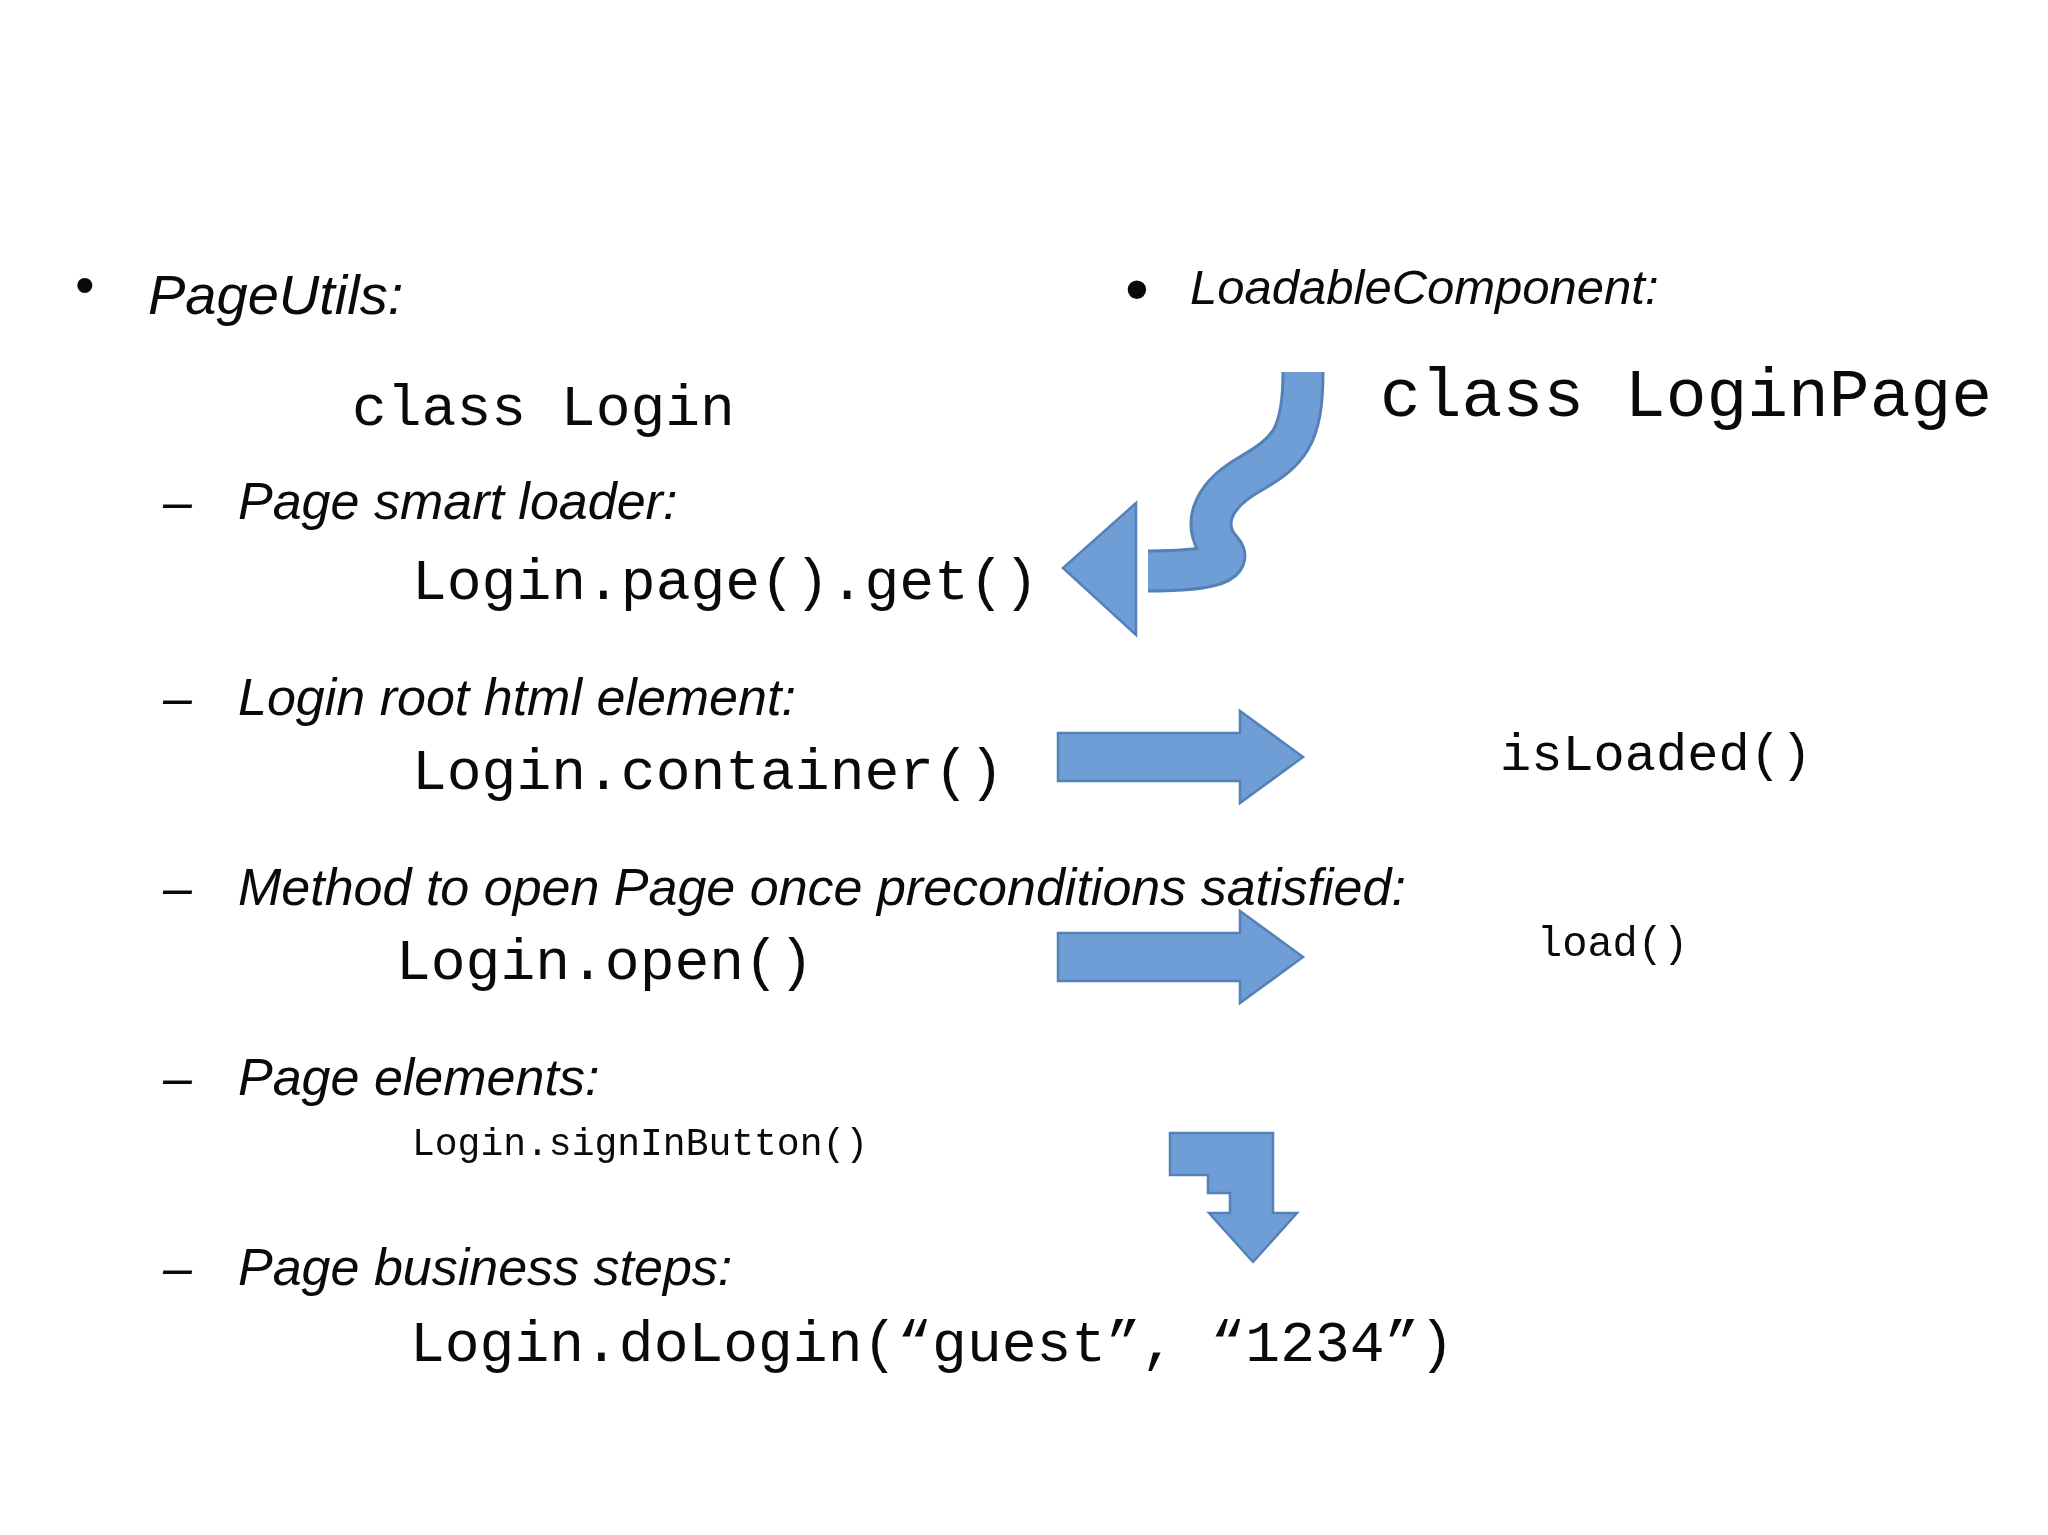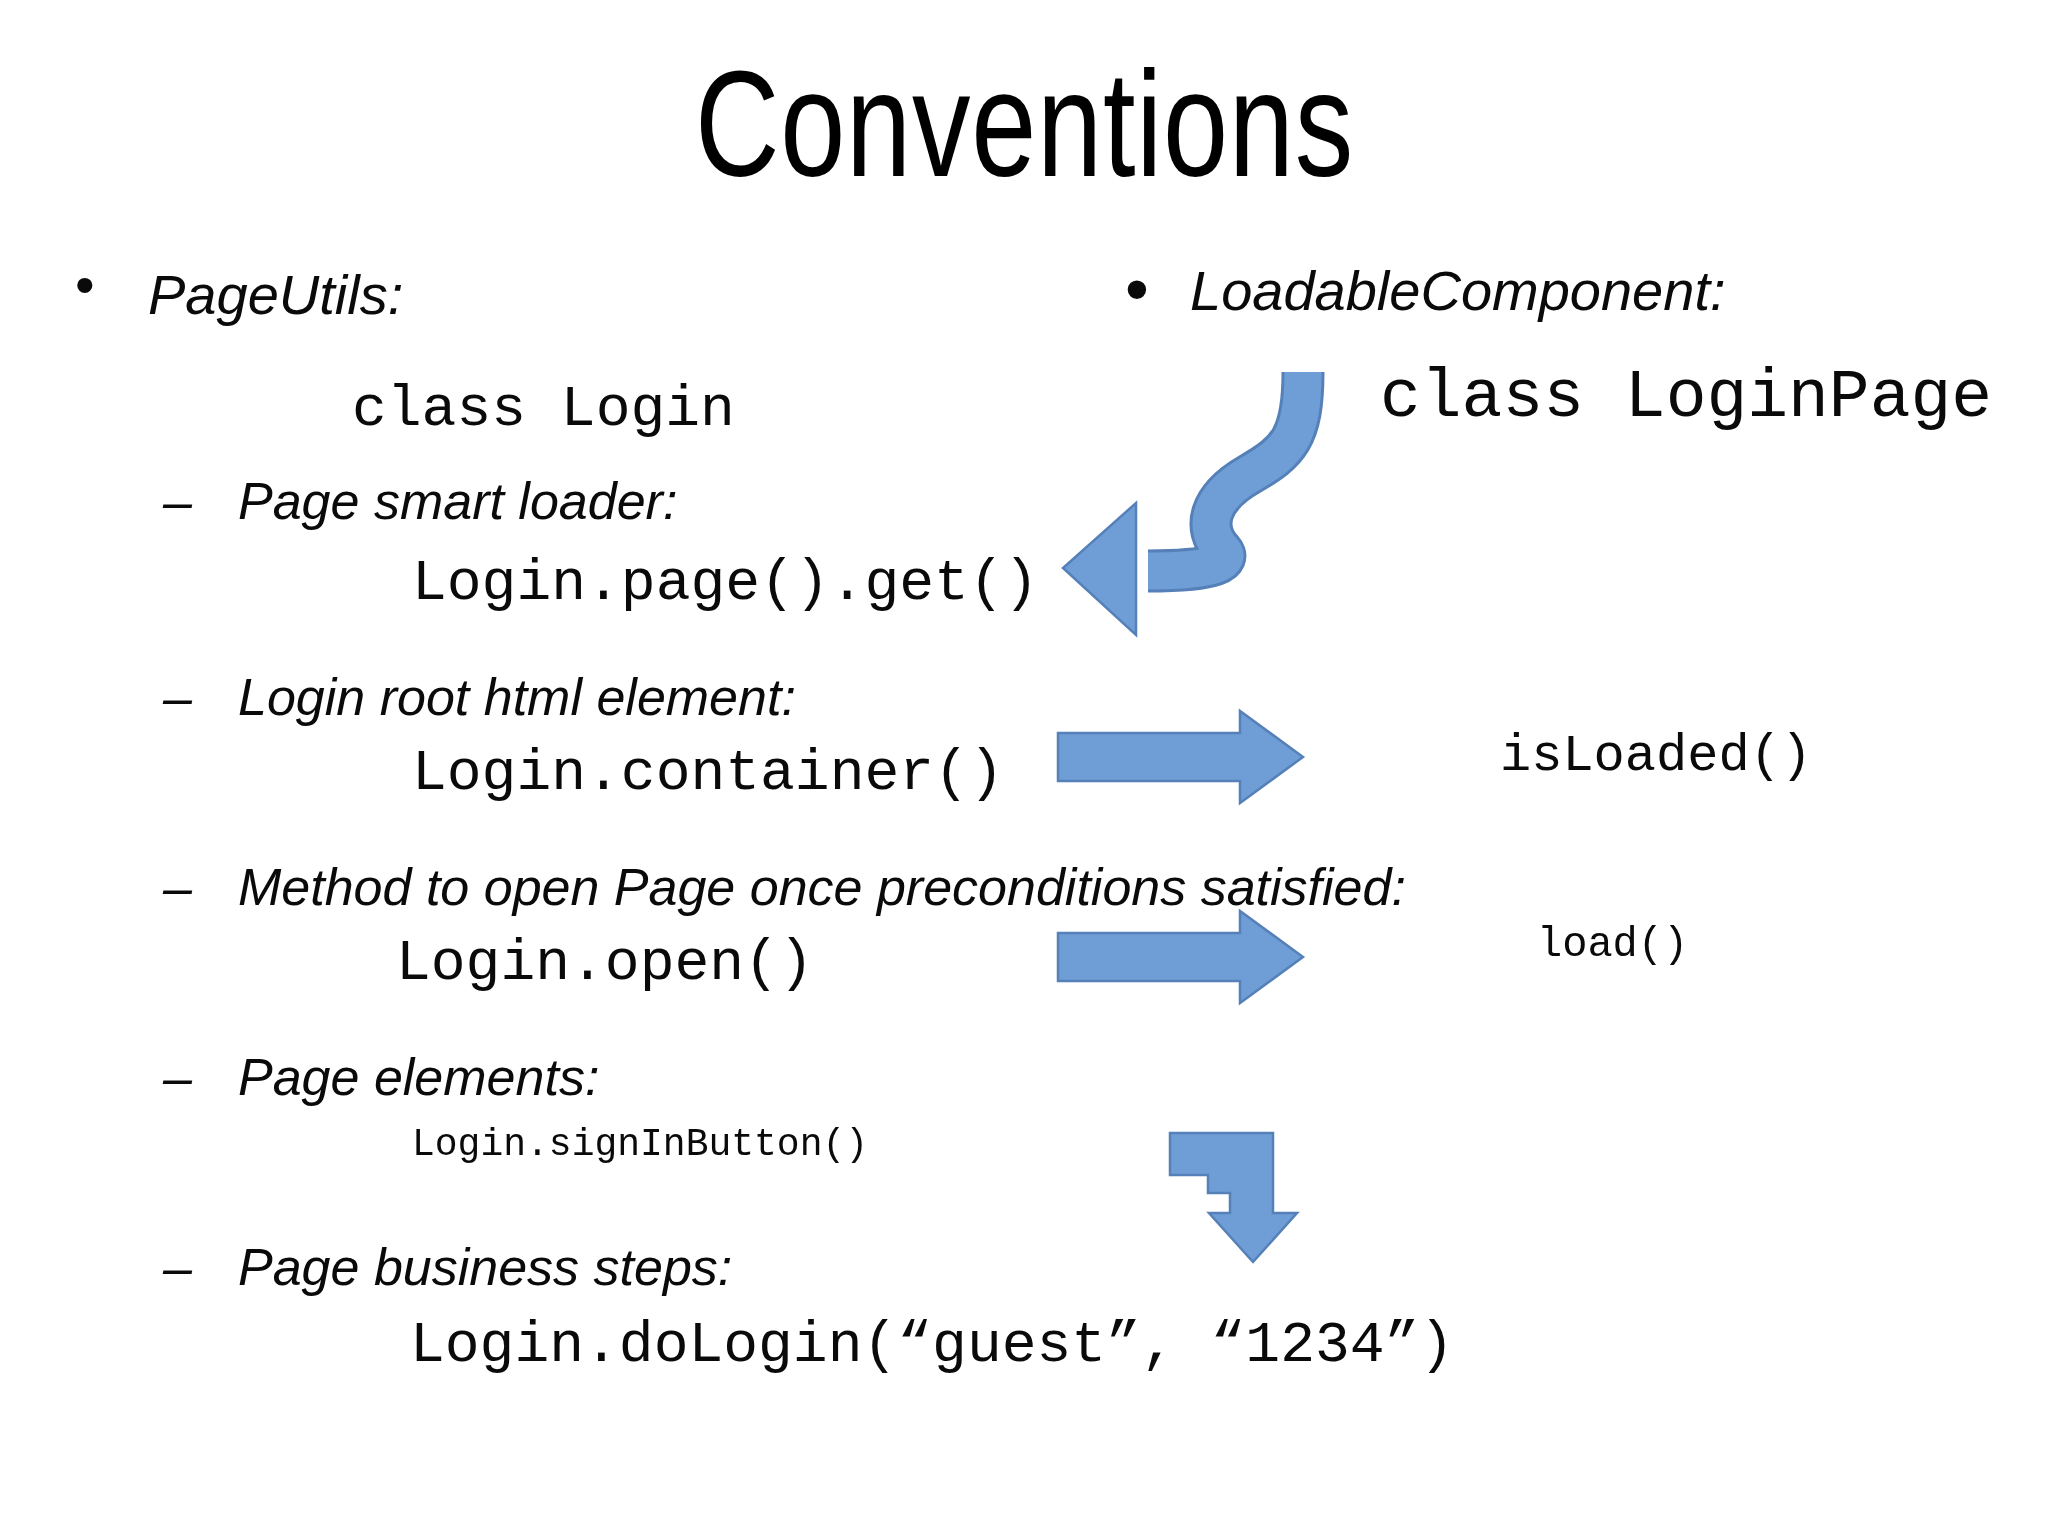--- a/index.html
+++ b/index.html
@@ -11,23 +11,20 @@
   .lbl{font-style:italic;color:#0a0a0a;margin-top:10px;}
   .mono{font-family:"Liberation Mono","DejaVu Sans Mono",monospace;color:#0a0a0a;}
   .marker{font-style:normal;}
   svg{position:absolute;overflow:visible;}
 </style>
 </head>
 <body>
 
 <div class="slide">
 
-  <div class="title-wrap">
-    <span class="title">Conventions</span>
-  </div>
 
   <div>
     <div class="abs marker" style="left:75px;top:254px;font-size:56px;">•</div>
     <div class="abs lbl" style="left:148px;top:254px;font-size:56px;">PageUtils:</div>
 
     <div class="abs mono" style="left:352px;top:362px;font-size:58px;margin-top:16px;">class Login</div>
 
     <div class="abs lbl" style="left:163px;top:462px;font-size:52px;">–</div>
     <div class="abs lbl" style="left:238px;top:462px;font-size:52px;">Page smart loader:</div>
     <div class="abs mono" style="left:412px;top:552px;font-size:58px;text-align:right;">Login.page().get()</div>
@@ -44,21 +41,21 @@
     <div class="abs lbl" style="left:238px;top:1038px;font-size:52px;">Page elements:</div>
     <div class="abs mono" style="left:412px;top:1124px;font-size:38px;">Login.signInButton()</div>
 
     <div class="abs lbl" style="left:163px;top:1228px;font-size:52px;">–</div>
     <div class="abs lbl" style="left:238px;top:1228px;font-size:52px;">Page business steps:</div>
     <div class="abs mono" style="left:410px;top:1314px;font-size:58px;">Login.doLogin(“guest”, “1234”)</div>
   </div>
 
   <div>
     <div class="abs marker" style="left:1125px;top:250px;font-size:68px;">•</div>
-    <div class="abs lbl" style="left:1190px;top:250px;font-size:56px;">LoadableComponent:</div>
+    <div class="abs lbl" style="left:1190px;top:250px;font-size:49px;">LoadableComponent:</div>
 
     <div class="abs mono" style="left:1380px;top:360px;font-size:68px;">class LoginPage</div>
 
     <div class="abs mono" style="left:1500px;top:728px;font-size:52px;">isLoaded()</div>
 
     <div class="abs mono" style="left:1537px;top:922px;font-size:42px;">load()</div>
   </div>
 
   <svg style="left:1050px;top:360px;" width="300" height="300" viewBox="0 0 300 300">
     <path d="M253,12 C253,78 238,92 200,114 C158,138 152,168 172,190 C182,201 168,211 98,211" fill="none" stroke-width="43" stroke="#5581b8"></path>

